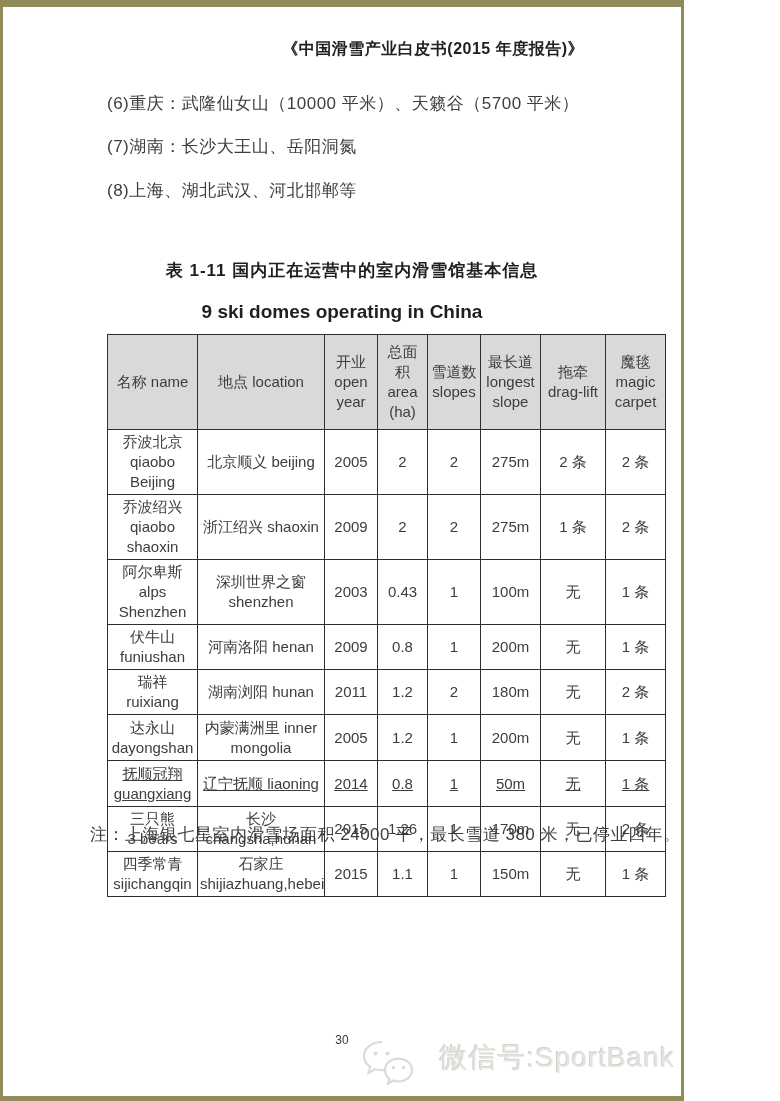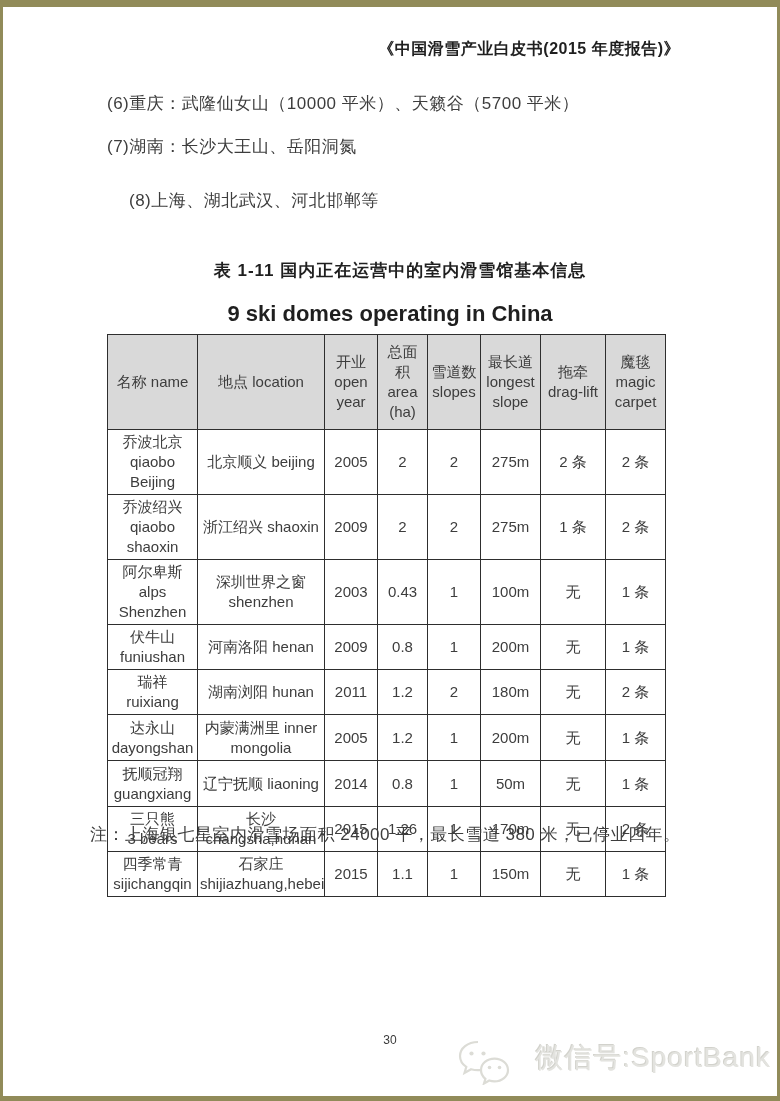--- a/index.html
+++ b/index.html
@@ -8,50 +8,50 @@
     --text:#3d3d3d;
     --heading:#1f1f1f;
     --watermark:#e3e3df;
     --border:#2e2e2e;
   }
   *{box-sizing:border-box;}
   html,body{margin:0;padding:0;background:#fff;}
   body{font-family:"Liberation Sans","DejaVu Sans",sans-serif;color:var(--text);}
   .page{
     position:relative;
-    width:780px;height:1101px;
+    width:684px;height:1101px;
     background:#fff;
     border-top:7px solid var(--frame);
     border-left:3px solid var(--frame);
     border-right:3px solid var(--frame);
     border-bottom:5px solid var(--frame);
     overflow:hidden;
   }
   .doc-header{
     position:absolute;top:32px;right:97px;
     font-size:16px;font-weight:bold;color:var(--heading);
     letter-spacing:0.5px;
   }
   .body-line{
     position:absolute;left:104px;
     font-size:17px;color:var(--text);
     letter-spacing:0.5px;white-space:nowrap;
   }
   .body-line.l1{top:85px;}
   .body-line.l2{top:128px;}
-  .body-line.l3{top:182px;margin-left:22px;}
+  .body-line.l3{top:172px;}
   .table-title{
     position:absolute;top:252px;left:0;width:100%;
     text-align:center;font-size:17px;font-weight:bold;color:var(--heading);
     letter-spacing:1px;
     padding-left:20px;
   }
   .table-subtitle{
     position:absolute;top:294px;left:0;width:100%;
-    text-align:center;font-size:22px;font-weight:bold;color:var(--heading);
+    text-align:center;font-size:19px;font-weight:bold;color:var(--heading);
   }
   .ski-table{
     position:absolute;left:104px;top:327px;
     border-collapse:collapse;table-layout:fixed;width:558px;
     font-size:15px;color:var(--text);
   }
   .ski-table th,.ski-table td{
     border:1px solid var(--border);
     text-align:center;vertical-align:middle;
     padding:2px 2px;
@@ -60,21 +60,21 @@
     font-weight:normal;
     overflow:hidden;
   }
   .ski-table thead tr{height:95px;background:var(--thead-bg);}
   .ski-table tbody tr:nth-child(1){height:61px;}
   .ski-table tbody tr:nth-child(2){height:62px;margin-top:32px;}
   .ski-table tbody tr:nth-child(3){height:47px;}
   .ski-table tbody tr:nth-child(4){height:44px;}
   .ski-table tbody tr:nth-child(5){height:27px;}
   .ski-table tbody tr:nth-child(6){height:46px;}
-  .ski-table tbody tr:nth-child(7){height:46px;}
+  .ski-table tbody tr:nth-child(7){height:46px;text-decoration:underline;}
   .ski-table tbody tr:nth-child(8){height:44px;}
   .ski-table tbody tr:nth-child(9){height:43px;}
   .table-note{
     position:absolute;left:87px;top:816px;
     font-size:17px;color:var(--text);letter-spacing:0.5px;white-space:nowrap;
   }
   .page-number{
     position:absolute;top:1026px;left:0;width:100%;
     text-align:center;font-size:12px;color:#3a3a3a;
   }

